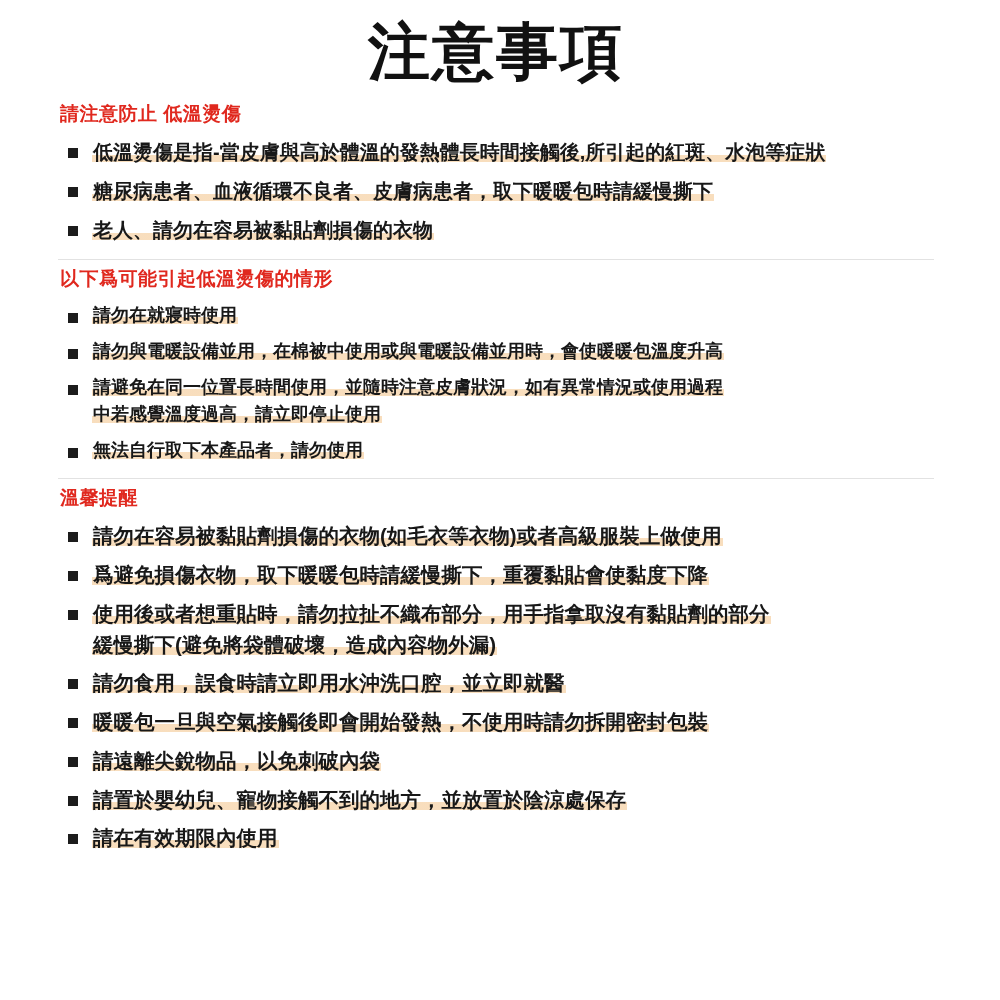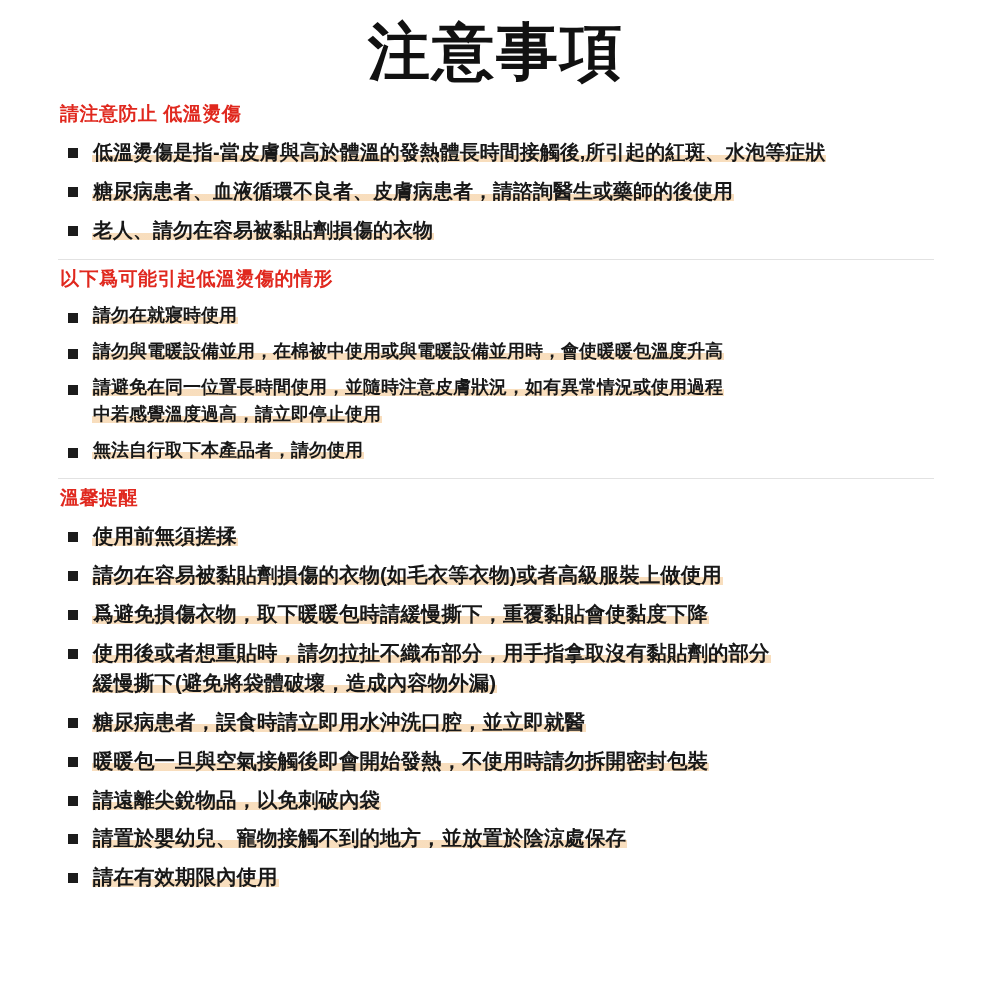--- a/index.html
+++ b/index.html
@@ -83,21 +83,21 @@
 <body>
 
 <div class="page">
 
   <div class="doc-title">注意事項</div>
 
   <div class="section sec1">
     <div class="section-heading">請注意防止 低溫燙傷</div>
     <ul class="bullets">
       <li><span class="hl">低溫燙傷是指-當皮膚與高於體溫的發熱體長時間接觸後,所引起的紅斑、水泡等症狀</span></li>
-      <li><span class="hl">糖尿病患者、血液循環不良者、皮膚病患者，請諮詢醫生或藥師的後使用</span></li>
+      <li><span class="hl">糖尿病患者、血液循環不良者、皮膚病患者，取下暖暖包時請緩慢撕下</span></li>
       <li><span class="hl">老人、請勿在容易被黏貼劑損傷的衣物</span></li>
     </ul>
   </div>
 
   <hr class="divider">
 
   <div class="section sec2">
     <div class="section-heading">以下爲可能引起低溫燙傷的情形</div>
     <ul class="bullets">
       <li><span class="hl">請勿在就寢時使用</span></li>
@@ -108,28 +108,27 @@
       </li>
       <li><span class="hl">無法自行取下本產品者，請勿使用</span></li>
     </ul>
   </div>
 
   <hr class="divider">
 
   <div class="section sec3">
     <div class="section-heading">溫馨提醒</div>
     <ul class="bullets">
-      <li><span class="hl">使用前無須搓揉</span></li>
       <li><span class="hl">請勿在容易被黏貼劑損傷的衣物(如毛衣等衣物)或者高級服裝上做使用</span></li>
       <li><span class="hl">爲避免損傷衣物，取下暖暖包時請緩慢撕下，重覆黏貼會使黏度下降</span></li>
       <li>
         <span class="hl">使用後或者想重貼時，請勿拉扯不織布部分，用手指拿取沒有黏貼劑的部分</span>
         <span class="sub-line"><span class="hl">緩慢撕下(避免將袋體破壞，造成內容物外漏)</span></span>
       </li>
-      <li><span class="hl">糖尿病患者，誤食時請立即用水沖洗口腔，並立即就醫</span></li>
+      <li><span class="hl">請勿食用，誤食時請立即用水沖洗口腔，並立即就醫</span></li>
       <li><span class="hl">暖暖包一旦與空氣接觸後即會開始發熱，不使用時請勿拆開密封包裝</span></li>
       <li><span class="hl">請遠離尖銳物品，以免刺破內袋</span></li>
       <li><span class="hl">請置於嬰幼兒、寵物接觸不到的地方，並放置於陰涼處保存</span></li>
       <li><span class="hl">請在有效期限內使用</span></li>
     </ul>
   </div>
 
 </div>
 
 </body></html>

